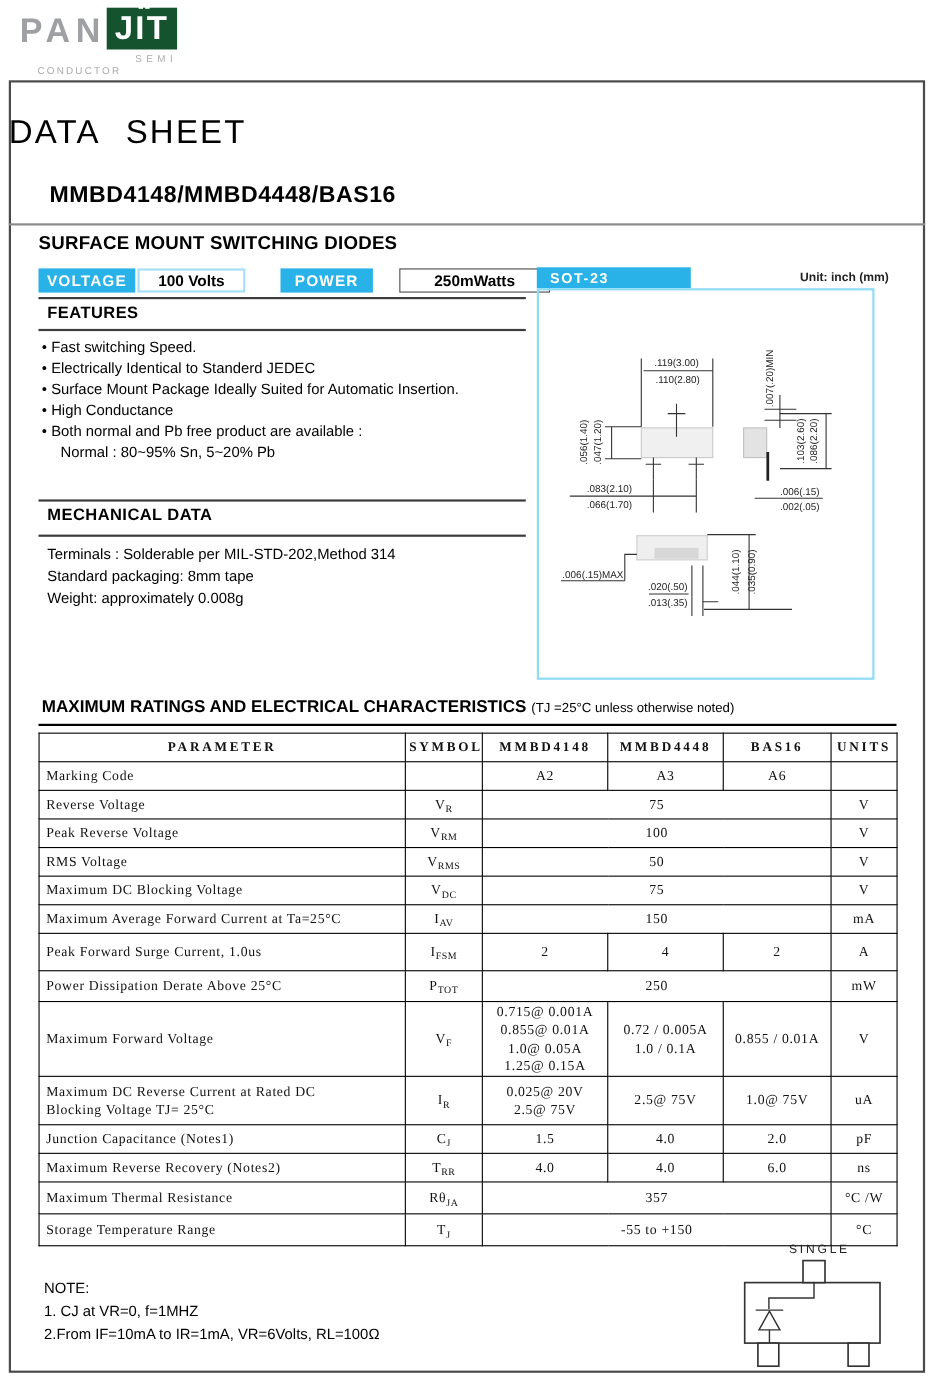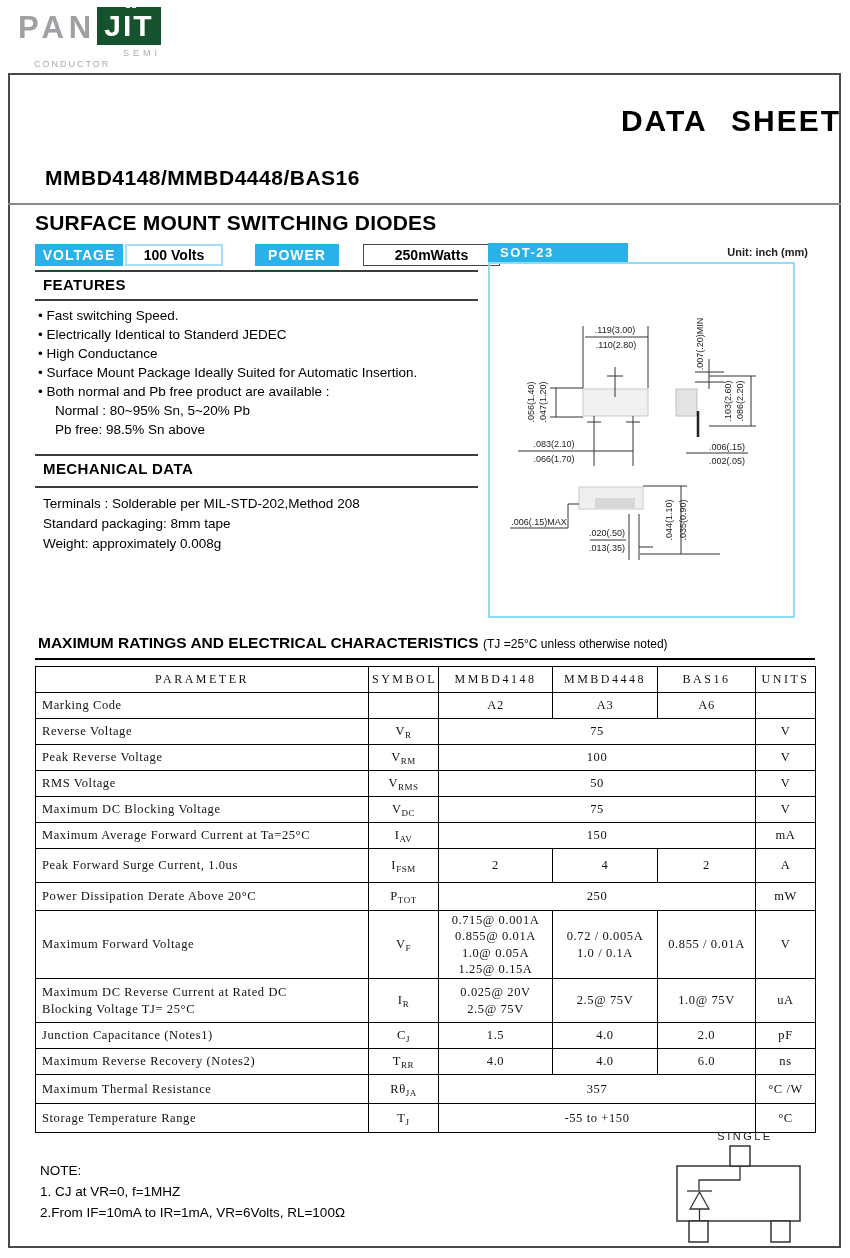--- a/index.html
+++ b/index.html
@@ -11,25 +11,25 @@
   .logo-pan{left:18px;top:10px;font-size:31px;font-weight:bold;color:#9ea0a3;letter-spacing:5px;}
   .logo-jit{left:97px;top:7px;width:64px;height:38px;background:#14532d;color:#fff;
             font-size:30px;font-weight:bold;text-align:center;line-height:38px;letter-spacing:2px;}
   .logo-dot{width:4px;height:4px;background:#fff;top:4px;}
   .logo-semi{left:34px;top:48px;width:127px;text-align:right;font-size:9px;color:#ababab;letter-spacing:4px;}
   .logo-conductor{left:34px;top:59px;width:127px;text-align:left;font-size:9px;color:#ababab;letter-spacing:2px;}
 
   
   .outer-box{left:8px;top:73px;width:833px;height:1175px;border:2px solid #4a4a4a;box-sizing:border-box;}
 
-  .doc-title{left:8px;top:104px;width:833px;text-align:right;font-size:30px;font-weight:bold;
+  .doc-title{left:8px;top:104px;width:833px;text-align:left;font-size:30px;font-weight:normal;
              letter-spacing:2px;word-spacing:14px;}
   .part-numbers{left:45px;top:166px;font-size:21px;font-weight:bold;letter-spacing:0.5px;}
   .rule-full{left:8px;top:203px;width:833px;border-top:2px solid #8a8a8a;}
-  .doc-subtitle{left:35px;top:211px;font-size:21px;font-weight:bold;letter-spacing:0.2px;}
+  .doc-subtitle{left:35px;top:211px;font-size:17px;font-weight:bold;letter-spacing:0.2px;}
 
   
   .badge{height:22px;line-height:22px;text-align:center;font-weight:bold;font-size:14px;box-sizing:border-box;}
   .badge-cyan{background:#29b2e8;color:#fff;letter-spacing:1px;}
   .voltage-badge{left:35px;top:244px;width:88px;}
   .voltage-value{left:125px;top:244px;width:98px;border:2px solid #a7e0f6;line-height:18px;}
   .power-badge{left:255px;top:244px;width:84px;}
   .power-value{left:341px;top:244px;width:137px;border:1px solid #4a4a4a;line-height:20px;margin-left:22px;}
 
   
@@ -54,21 +54,21 @@
   
   .ratings-heading{left:38px;top:634px;width:790px;}
   .ratings-heading .big{font-size:15.5px;font-weight:bold;}
   .ratings-heading .small{font-size:12px;font-weight:normal;}
   .ratings-rule{left:35px;top:658px;width:780px;border-top:2px solid #000;}
 
   
   .ratings-table{left:35px;top:666px;width:780px;border-collapse:collapse;table-layout:fixed;
                  font-family:"Liberation Serif",serif;font-size:12.5px;color:#111;}
   .ratings-table th,.ratings-table td{border:1px solid #000;padding:1px 3px;}
-  .ratings-table th{font-weight:normal;letter-spacing:2.5px;font-size:12px;text-align:center;}
+  .ratings-table th{font-weight:bold;letter-spacing:2.5px;font-size:12px;text-align:center;}
   .ratings-table td{letter-spacing:0.6px;}
   td.param{text-align:left;padding-left:6px;white-space:pre-line;line-height:1.35;}
   td.sym,td.val,td.unit{text-align:center;white-space:pre-line;line-height:1.3;}
   td.sym .sub{font-size:9px;position:relative;top:3px;letter-spacing:0.5px;}
   thead tr{height:26px;}
   tbody tr{height:26px;}
   tbody tr:nth-child(7){height:34px;}
   tbody tr:nth-child(8){height:28px;}
   tbody tr:nth-child(9){height:60px;}
   tbody tr:nth-child(10){height:44px;}
@@ -169,32 +169,31 @@
       <line class="dline" x1="149" y1="283" x2="163" y2="283"></line>
     </svg>
   </div>
 
   <div class="abs secrule" style="top:270px;"></div>
   <div class="abs sec-heading" style="top:276px;">FEATURES</div>
   <div class="abs secrule" style="top:299px;"></div>
   <div class="abs features-list">
     <div class="feature-item">Fast switching Speed.</div>
     <div class="feature-item">Electrically Identical to Standerd JEDEC</div>
+    <div class="feature-item">Surface Mount Package Ideally Suited for Automatic Insertion.</div>
     <div class="feature-item">High Conductance</div>
-    <div class="feature-item">Surface Mount Package Ideally Suited for Automatic Insertion.</div>
     <div class="feature-item">Both normal and Pb free product are available :</div>
     <div class="feature-subitem">Normal : 80~95% Sn, 5~20% Pb</div>
-    <div class="feature-subitem">Pb free: 98.5% Sn above</div>
   </div>
 
   <div class="abs secrule" style="top:454px;"></div>
   <div class="abs sec-heading" style="top:460px;">MECHANICAL DATA</div>
   <div class="abs secrule" style="top:486px;"></div>
   <div class="abs mech-list">
-    <div class="mech-line">Terminals : Solderable per MIL-STD-202,Method 208</div>
+    <div class="mech-line">Terminals : Solderable per MIL-STD-202,Method 314</div>
     <div class="mech-line">Standard packaging: 8mm tape</div>
     <div class="mech-line">Weight: approximately  0.008g</div>
   </div>
 
   <div class="abs ratings-heading">
     <span class="big">MAXIMUM RATINGS AND ELECTRICAL CHARACTERISTICS</span>
     <span class="small">(TJ =25°C unless otherwise noted)</span>
   </div>
   <div class="abs ratings-rule"></div>
 
@@ -258,21 +257,21 @@
         </tr>
         <tr>
           <td class="param">Peak Forward Surge Current, 1.0us</td>
           <td class="sym"><span class="main">I</span><span class="sub">FSM</span></td>
           <td class="val">2</td>
           <td class="val">4</td>
           <td class="val">2</td>
           <td class="unit">A</td>
         </tr>
         <tr>
-          <td class="param">Power Dissipation Derate Above 20°C</td>
+          <td class="param">Power Dissipation Derate Above 25°C</td>
           <td class="sym"><span class="main">P</span><span class="sub">TOT</span></td>
           <td class="val" colspan="3">250</td>
           <td class="unit">mW</td>
         </tr>
         <tr>
           <td class="param">Maximum  Forward Voltage</td>
           <td class="sym"><span class="main">V</span><span class="sub">F</span></td>
           <td class="val">0.715@ 0.001A
 0.855@ 0.01A
 1.0@  0.05A

